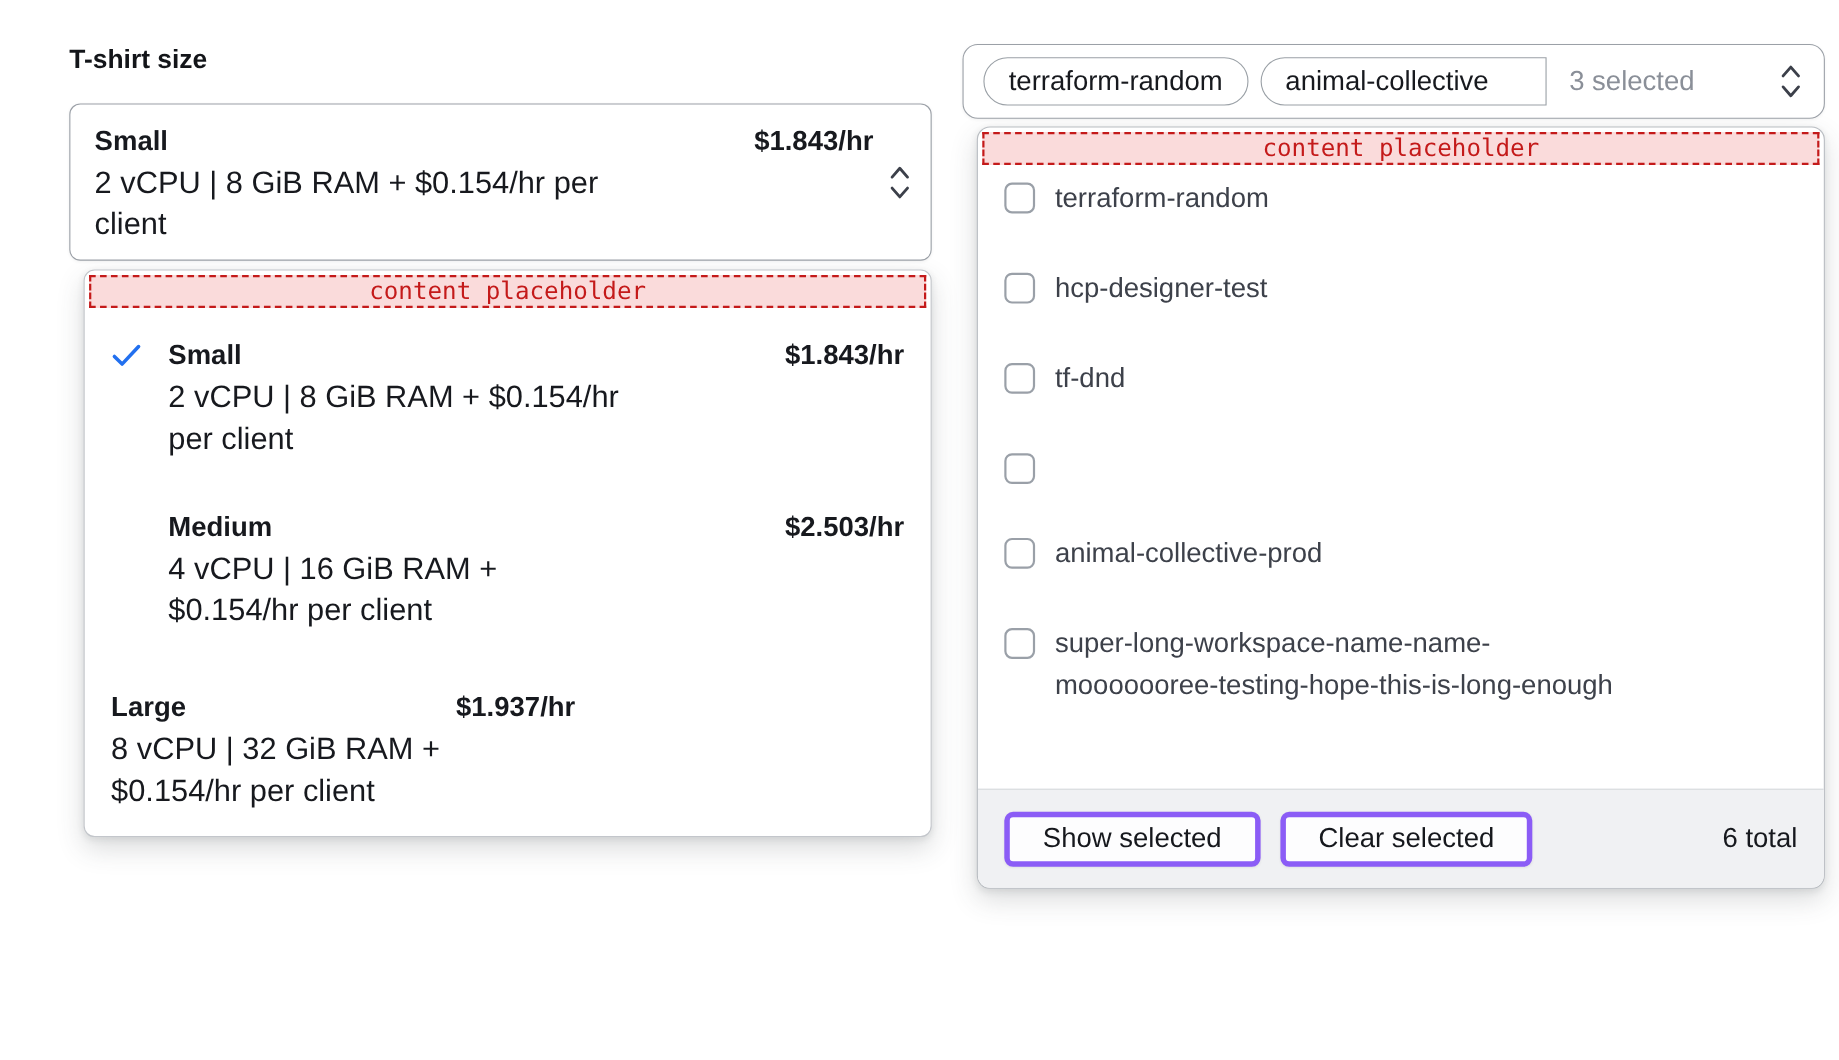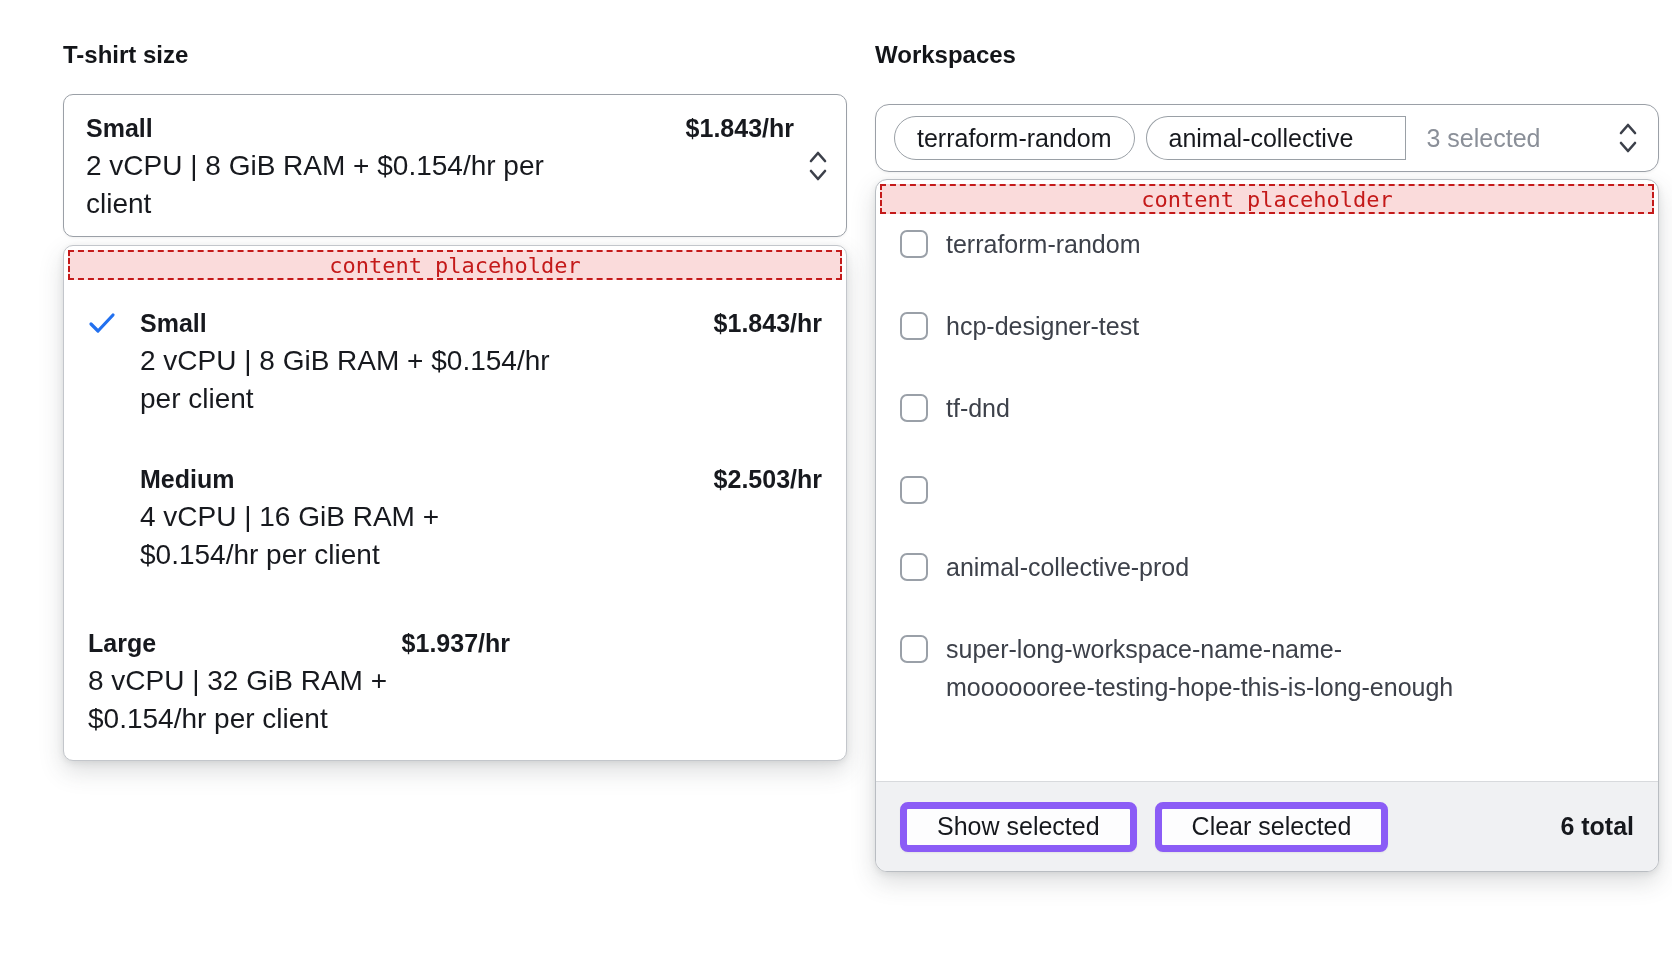--- a/index.html
+++ b/index.html
@@ -35,20 +35,21 @@
 
   .chev-updown {
     position: absolute; right: 16px; top: 50%; transform: translateY(-50%);
     display: flex; align-items: center;
   }
 
   
   .dropdown {
     background: #fff; border: 1px solid #c3c6cb; border-radius: 10px;
     box-shadow: 0 10px 24px rgba(60,64,70,0.18), 0 2px 6px rgba(60,64,70,0.10);
+    margin-left: 13px;
   }
   .size-dropdown { margin-top: 8px; padding: 4px 4px 22px 4px; }
 
   .content-placeholder {
     height: 30px; background: #fadbdb; border: 2px dashed #c41a1a;
     display: flex; align-items: center; justify-content: center;
     font-family: "DejaVu Sans Mono", monospace;
     font-size: 22px; color: #c41a1a; white-space: nowrap; overflow: hidden;
   }
 
@@ -92,26 +93,26 @@
     background: #fff; margin: 5px 18px 0 0; flex-shrink: 0; cursor: pointer;
   }
   .ws-row-label { font-size: 25px; line-height: 38px; color: #3d414a; }
   .ws-row-label span { display: block; }
 
   .ws-footer {
     margin: 0 -4px; height: 90px; background: #f0f1f3; border-top: 1px solid #d8dadd;
     display: flex; align-items: center; padding: 0 24px; gap: 18px; flex-shrink: 0;
   }
   .footer-btn {
-    height: 50px; padding: 0 30px; border: 7px solid #8b5cf6; border-radius: 8px;
+    height: 50px; padding: 0 30px; border: 5px solid #8b5cf6; border-radius: 8px;
     background: #fdfdfe; font-family: "Liberation Sans", sans-serif;
     font-size: 25px; color: #16181d; cursor: pointer;
     box-shadow: 0 1px 2px rgba(0,0,0,0.06);
   }
-  .total-label { margin-left: auto; font-size: 25px; color: #16181d; font-weight: bold; }
+  .total-label { margin-left: auto; font-size: 25px; color: #16181d; }
 
   svg { display: block; }
 </style>
 </head>
 <body>
 
 <div class="panel-col left">
   <div class="section-label">T-shirt size</div>
 
   <div class="size-trigger">
@@ -170,21 +171,20 @@
           </div>
           <div class="opt-desc">8 vCPU | 32 GiB RAM + $0.154/hr per client</div>
         </div>
       </div>
 
     </div>
   </div>
 </div>
 
 <div class="panel-col right">
-  <div class="section-label">Workspaces</div>
 
   <div class="ws-trigger">
     <span class="tag-pill">terraform-random</span>
     <span class="tag-pill clipped">animal-collective</span>
     <span class="count-label">3 selected</span>
     <span class="chev-updown">
       <svg width="24" height="36" viewBox="0 0 24 36" fill="none">
         <path d="M5 13 L12 5 L19 13" stroke="#3c404a" stroke-width="2.6" stroke-linecap="round" stroke-linejoin="round"></path>
         <path d="M5 23 L12 31 L19 23" stroke="#3c404a" stroke-width="2.6" stroke-linecap="round" stroke-linejoin="round"></path>
       </svg>

